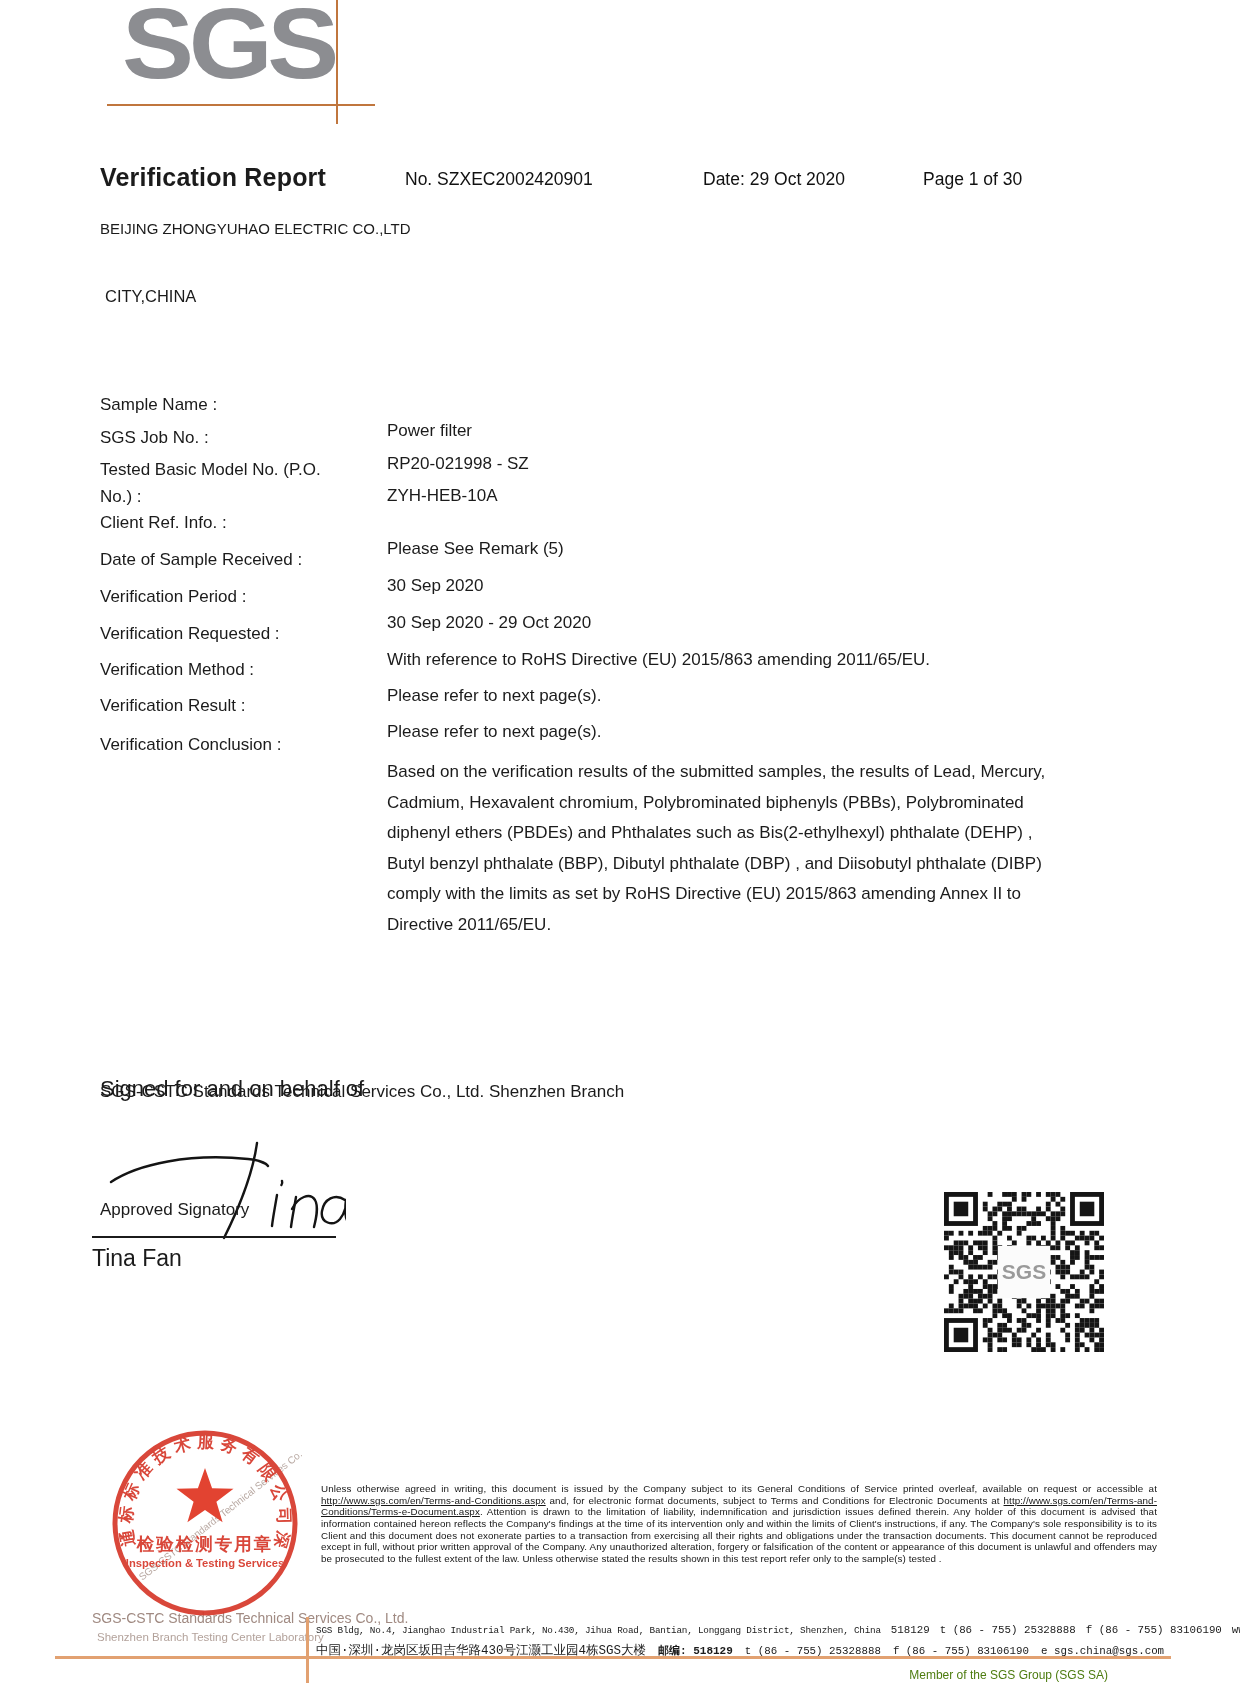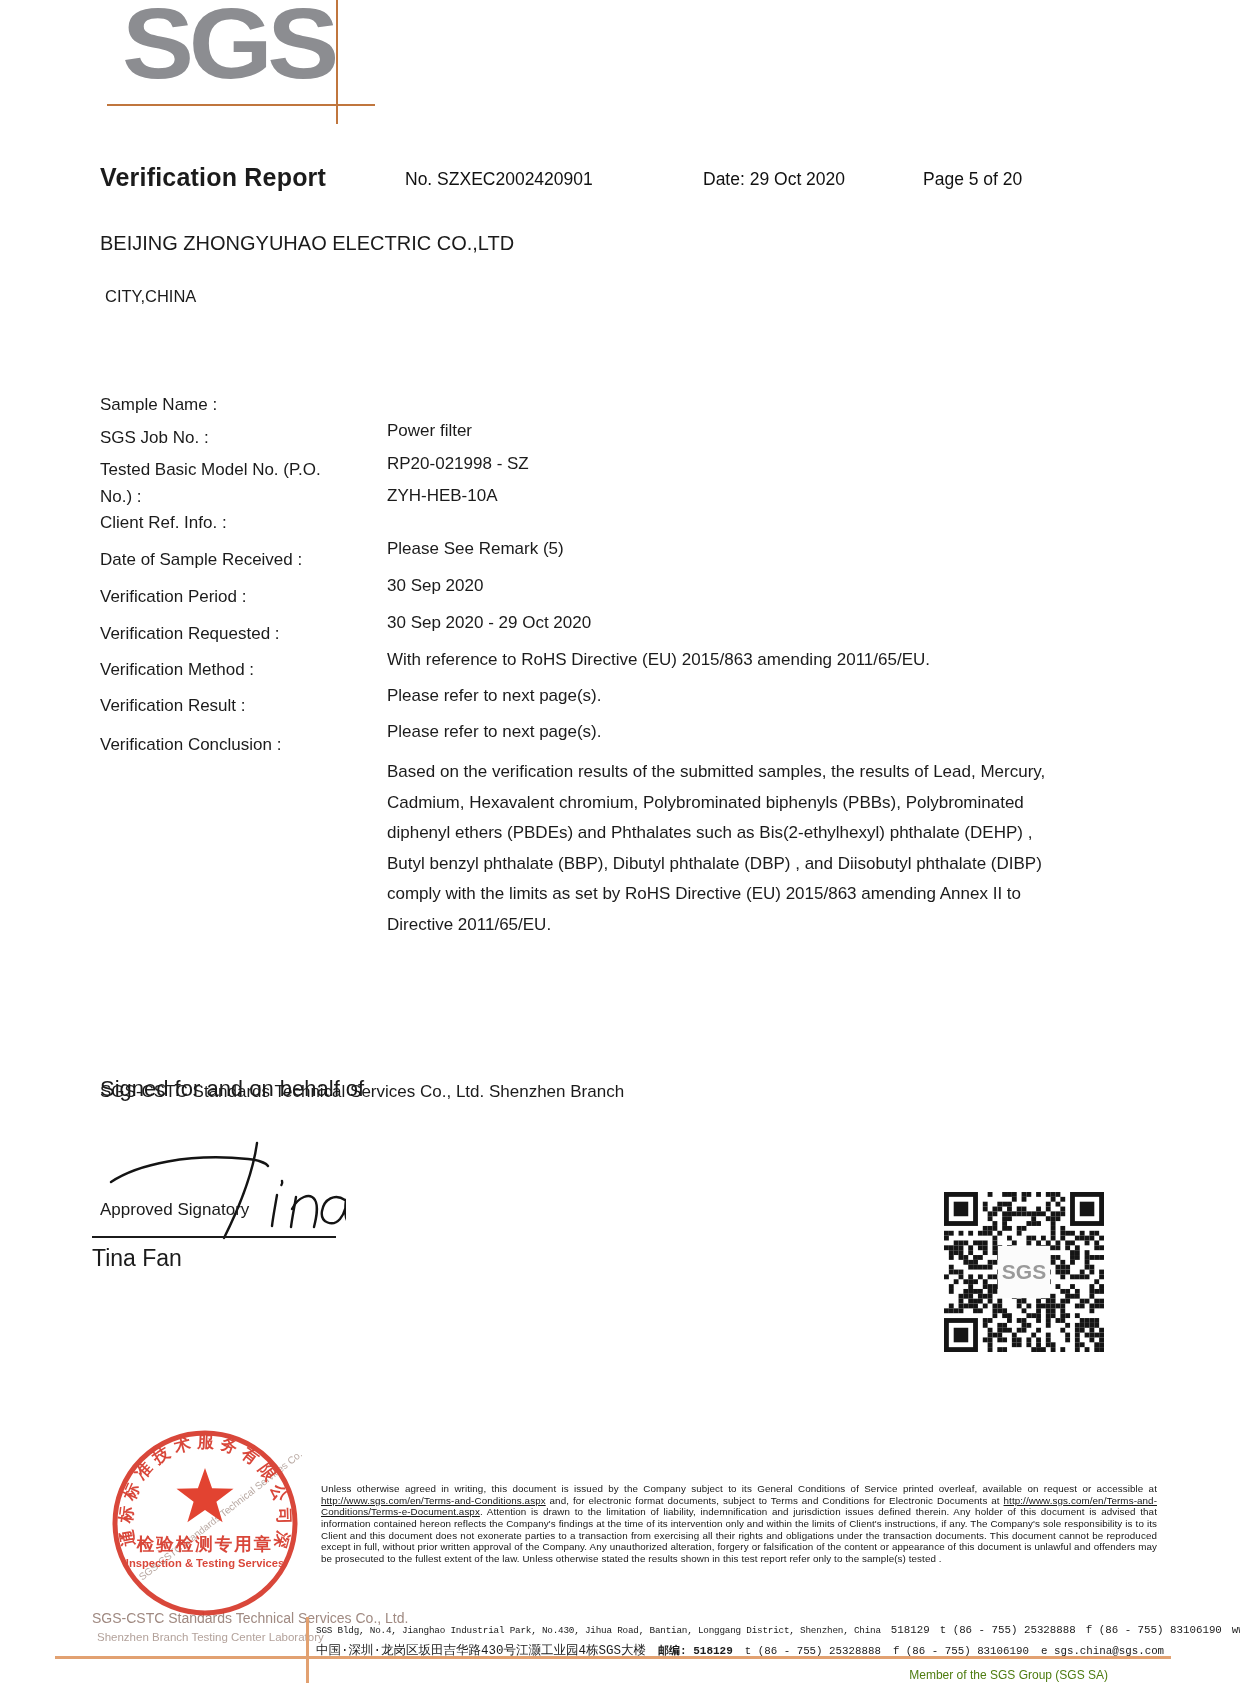--- a/index.html
+++ b/index.html
@@ -15,21 +15,21 @@
   }
   .logo-hline{left:107px;top:104px;width:268px;height:2px;background:#c0763e;}
   .logo-vline{left:336px;top:0;width:2px;height:124px;background:#c0763e;}
   
   .doc-title{left:100px;top:163px;font-size:25px;font-weight:bold;letter-spacing:0.2px;}
   .h-meta{font-size:17.5px;color:#111;}
   .report-no{left:405px;top:169px;}
   .report-date{left:703px;top:169px;}
   .page-info{left:923px;top:169px;}
   
-  .client-name{left:100px;top:232px;font-size:20px;}
+  .client-name{left:100px;top:220px;font-size:15px;}
   .client-addr1{left:100px;top:258px;font-size:16.5px;}
   .client-addr2{left:105px;top:287px;font-size:16.5px;}
   
   .frow{left:100px;width:1045px;font-size:17px;line-height:27px;}
   .frow .lbl{position:absolute;left:0;top:0;width:250px;}
   .frow .val{position:absolute;left:287px;top:9px;width:662px;margin-top:17px;}
   .r0{top:391px}.r1{top:424px}.r2{top:456px}.r3{top:509px}.r4{top:546px}
   .r5{top:583px}.r6{top:620px}.r7{top:656px}.r8{top:692px}
   .r9{top:731px}.r9 .val{line-height:30.5px;}
   
@@ -75,21 +75,21 @@
 
 <div class="page">
 
   <div class="abs logo-text">SGS</div>
   <div class="abs logo-hline"></div>
   <div class="abs logo-vline"></div>
 
   <div class="abs doc-title">Verification Report</div>
   <div class="abs h-meta report-no">No. SZXEC2002420901</div>
   <div class="abs h-meta report-date">Date: 29 Oct 2020</div>
-  <div class="abs h-meta page-info">Page 5 of 20</div>
+  <div class="abs h-meta page-info">Page 1 of 30</div>
 
   <div class="abs client-name">BEIJING ZHONGYUHAO ELECTRIC CO.,LTD</div>
   <div class="abs client-addr2">CITY,CHINA</div>
 
   <div class="abs frow r0">
     <span class="lbl">Sample Name :</span>
     <span class="val">Power filter</span>
   </div>
   <div class="abs frow r1">
     <span class="lbl">SGS Job No. :</span>

